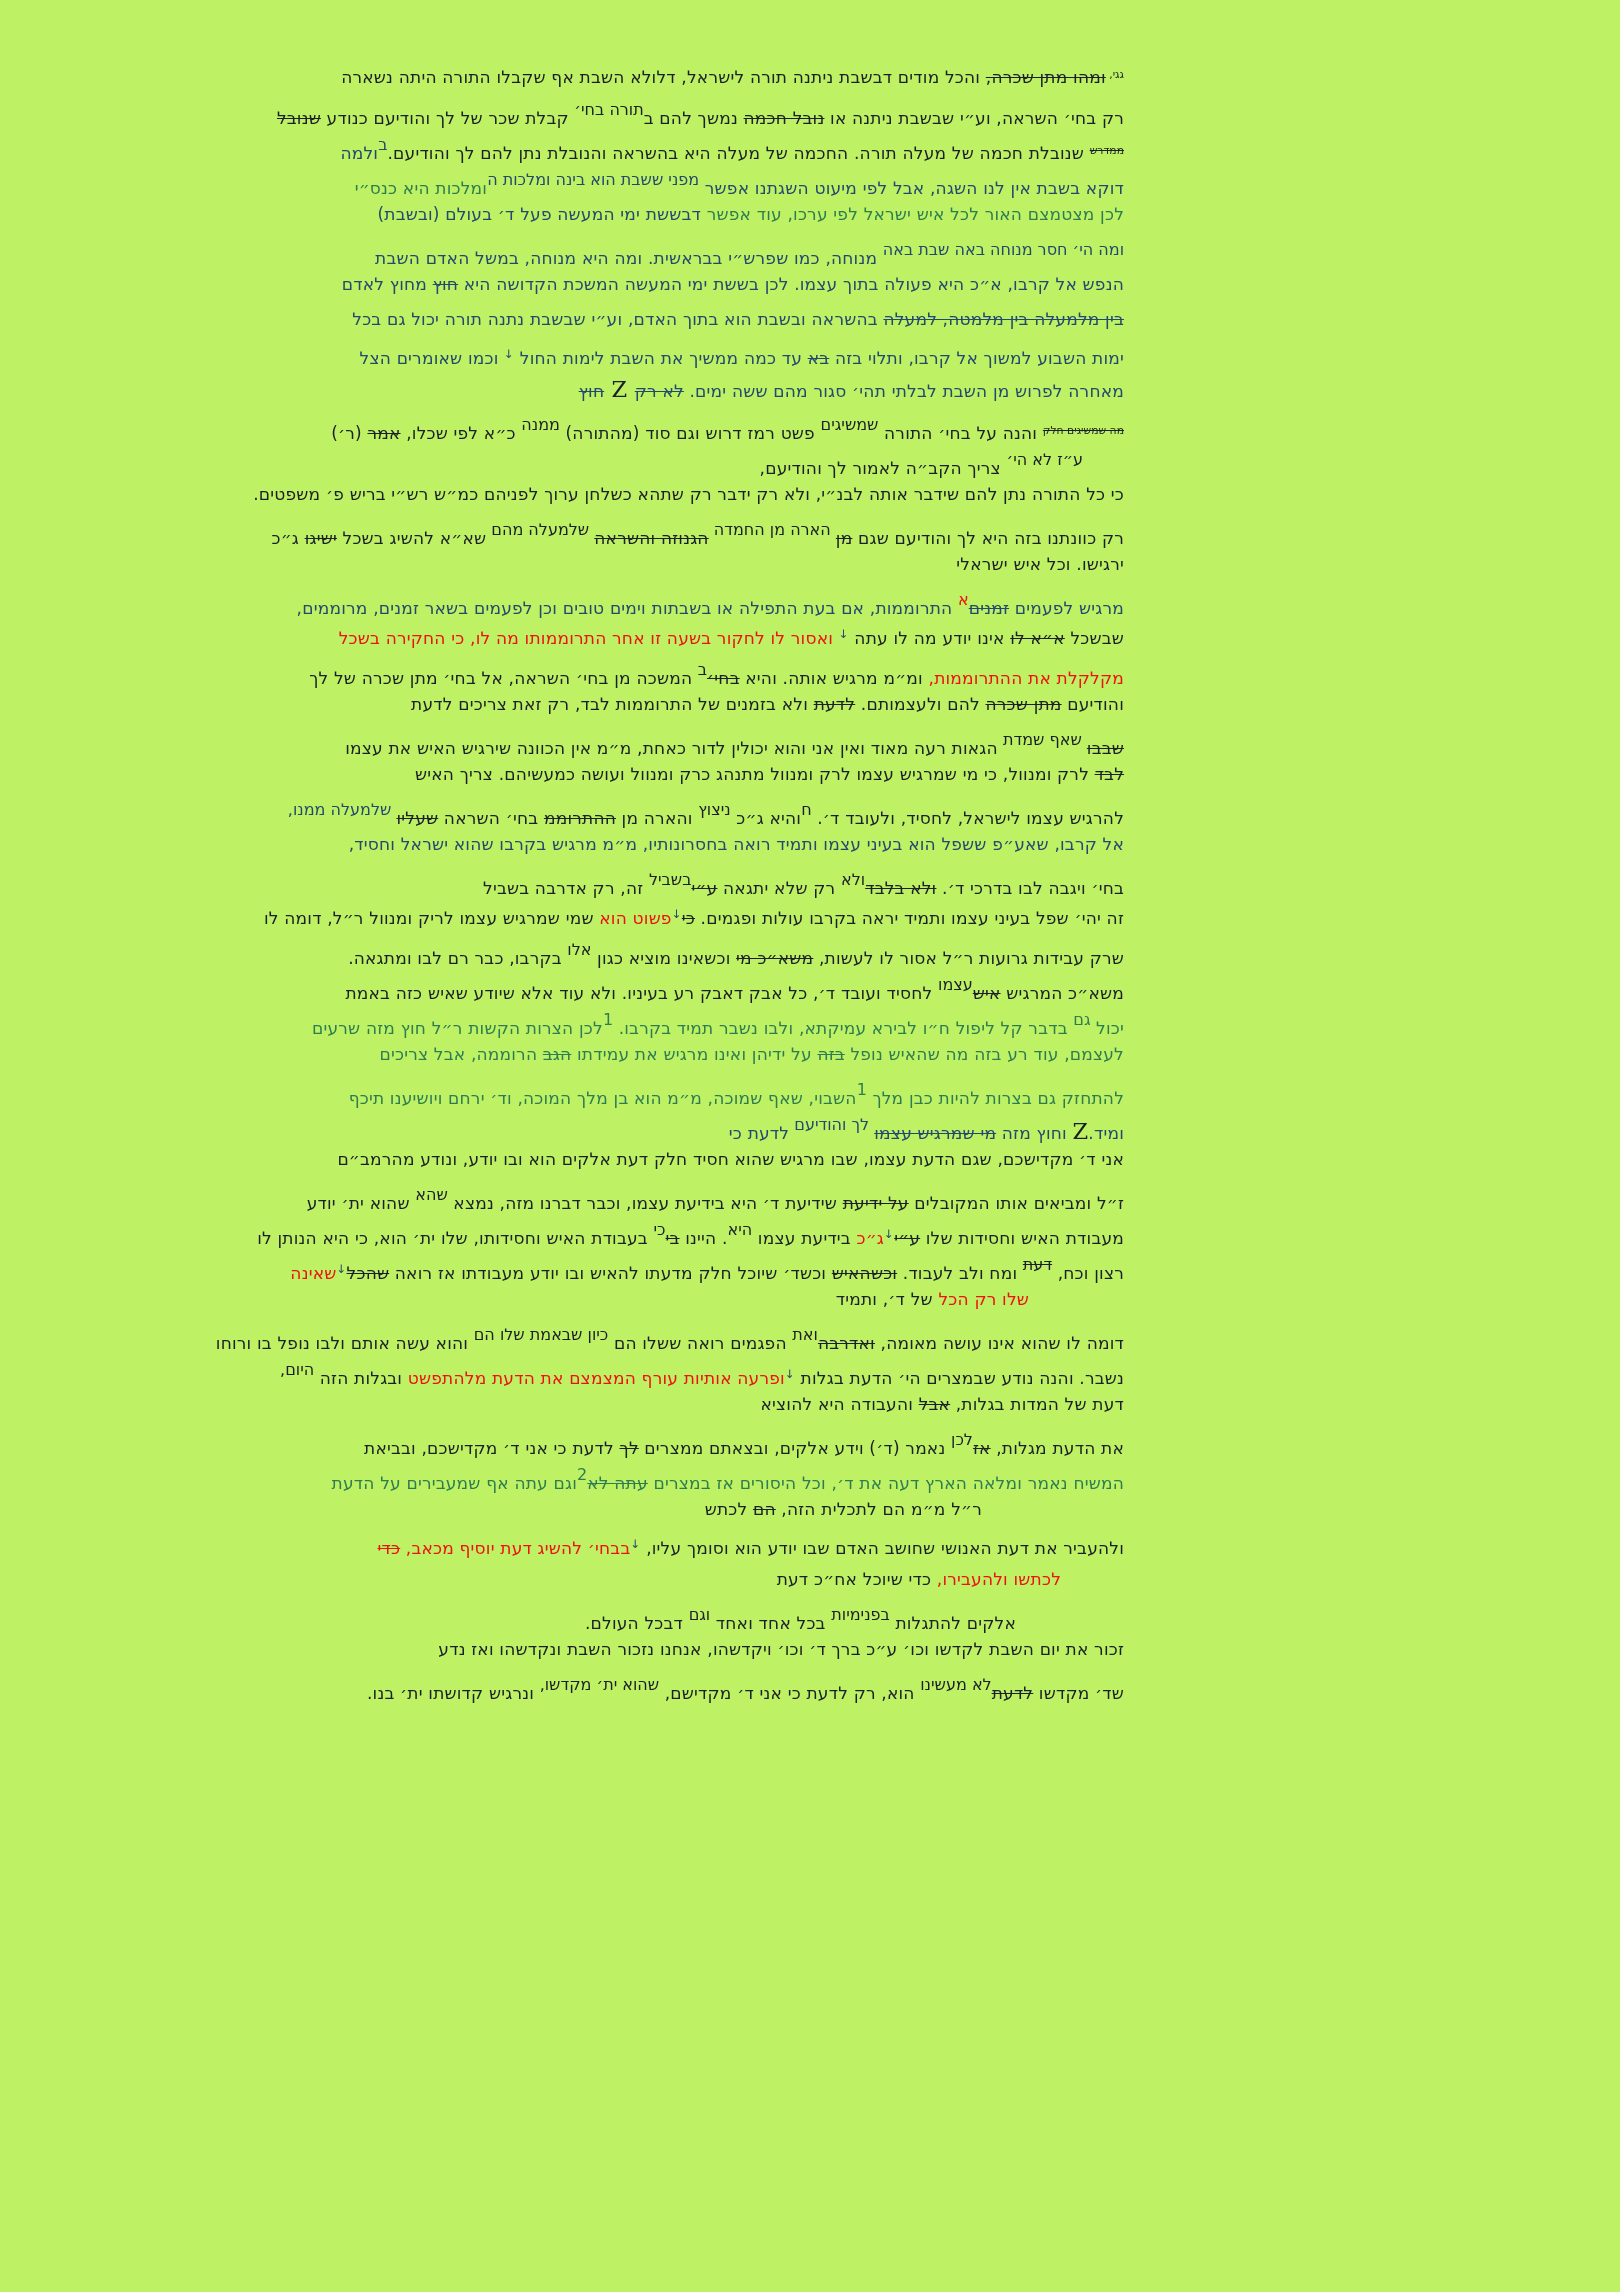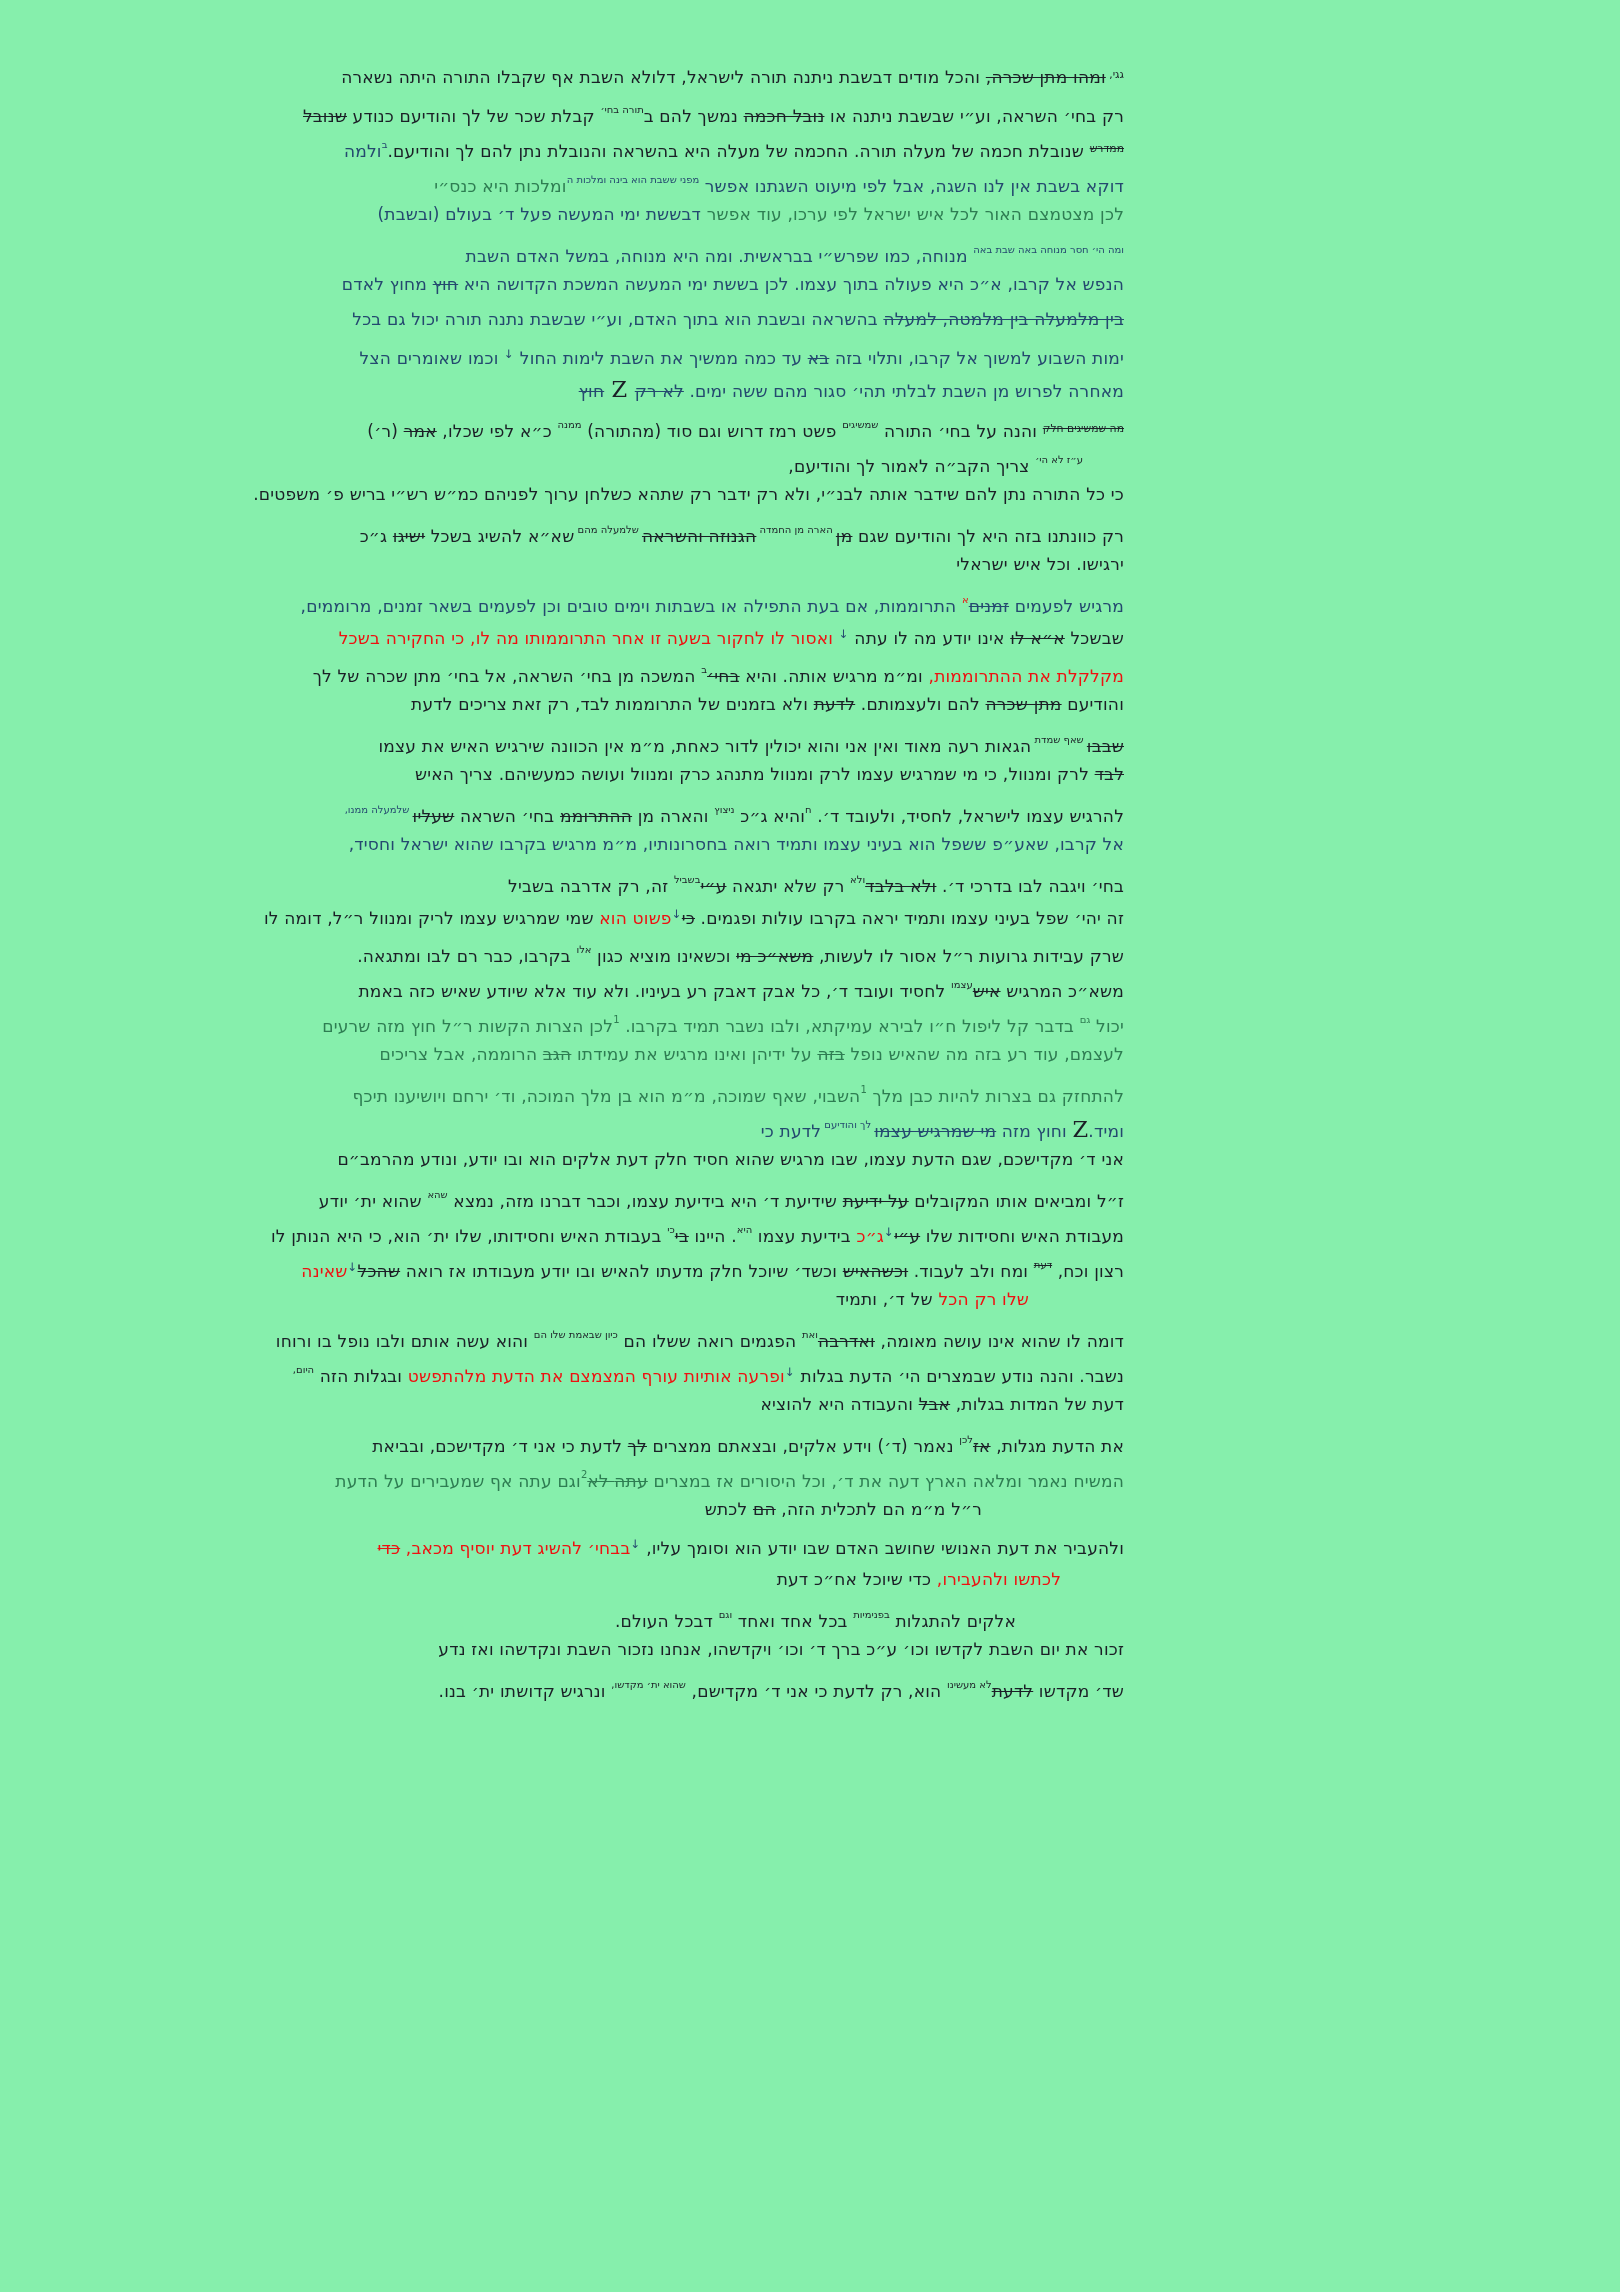--- a/index.html
+++ b/index.html
@@ -1,39 +1,39 @@
 <!DOCTYPE html>
 <html lang="he"><head>
 <meta charset="utf-8">
 <style>
   html,body{margin:0;padding:0;background:#ffffff;}
   .page{
     position:relative;
     width:1620px;height:2293px;
-    background:#86efac;
+    background:#bef264;
     font-family:"DejaVu Sans",sans-serif;
     overflow:hidden;
   }
   .doc{
     position:absolute;
     top:57px;right:496px;width:902px;
     direction:rtl;text-align:right;
   }
   .line{
     height:35px;line-height:35px;
     white-space:nowrap;
     font-size:17px;
   }
   .seg{letter-spacing:0.2px;}
   .c-k{color:#1b1f26;}
   .c-b{color:#24496f;}
   .c-g{color:#2e7d52;}
   .c-r{color:#ee1111;}
   .st{text-decoration:line-through;}
-  .sup{font-size:10px;vertical-align:8.8px;letter-spacing:0;}
+  .sup{font-size:16px;vertical-align:8.8px;letter-spacing:0;}
   .xs{font-size:10.8px;vertical-align:4.9px;letter-spacing:0;}
   .zchar{font-size:22.5px;font-family:"DejaVu Serif",serif;}
   .arrow{font-size:11.8px;vertical-align:5.9px;}
 </style>
 </head>
 <body>
 
 <div class="page">
   <div class="doc">
       <div class="line"><span class="seg c-k xs">גגי, </span><span class="seg c-k st">ומהו מתן שכרה,</span><span class="seg c-k"> והכל מודים דבשבת ניתנה תורה לישראל, דלולא השבת אף שקבלו התורה היתה נשארה</span></div>

